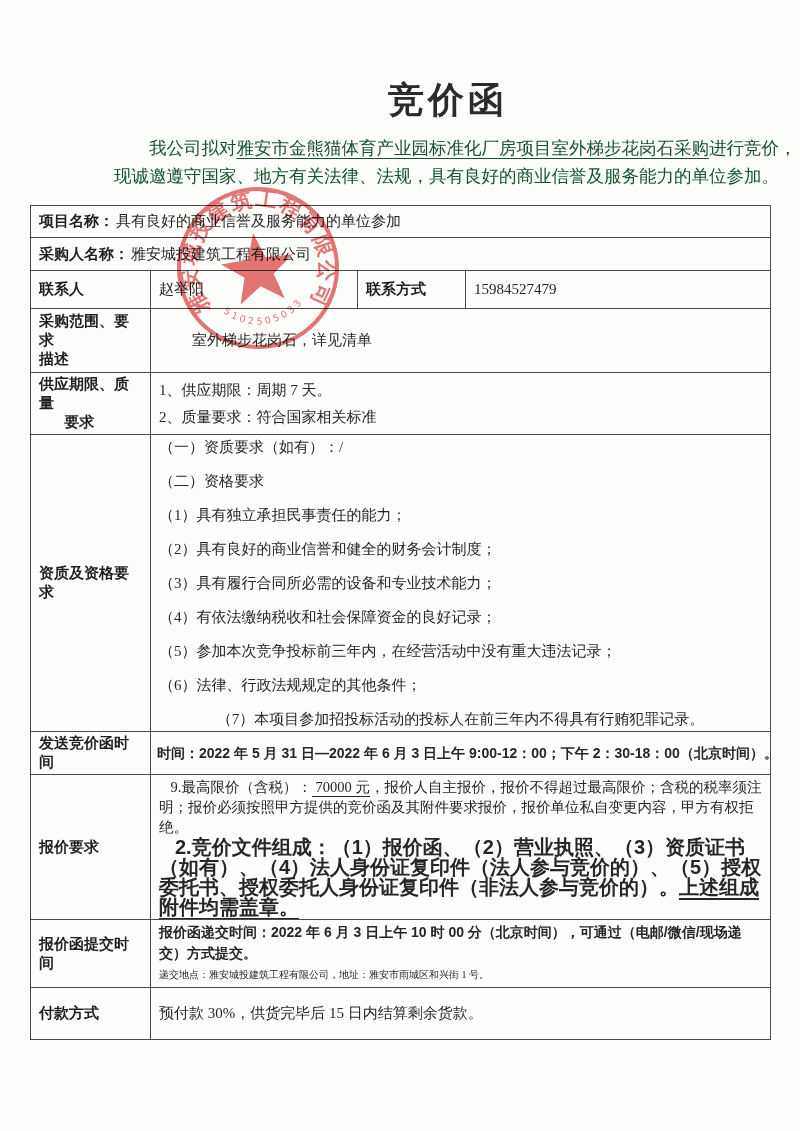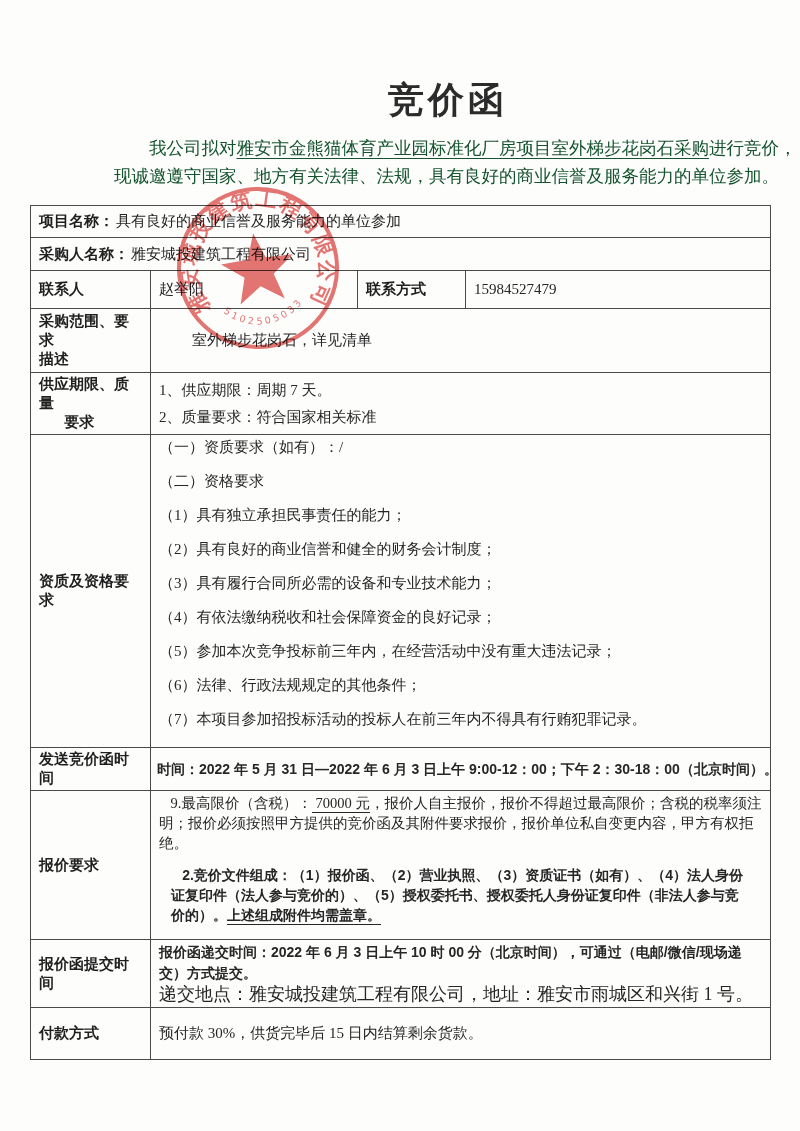--- a/index.html
+++ b/index.html
@@ -30,31 +30,31 @@
   }
   .lbl {
     font-family:"Liberation Sans","DejaVu Sans",sans-serif;
     font-weight:bold; font-size:15px; color:#1f1f1f;
   }
   .lbl-line2-center { text-align:center; padding-right:1.5em;font-family:Liberation Serif, serif; }
   .row-merged .lbl { margin-right:2px; }
   .val-indent { text-indent:2.2em; }
   .qual-item { line-height:20px; margin-bottom:14px; }
   .qual-item.tight { }
-  .qual-item:last-child { margin-bottom:16px; }
+  .qual-item:last-child { margin-bottom:0;text-align:center; }
   .cell-top { vertical-align:top; padding-top:6px; }
   .boldtext {
     font-family:"Liberation Sans","DejaVu Sans",sans-serif;
     font-weight:bold; font-size:14px; line-height:21px;
   }
   .nowrap { white-space:nowrap; }
   .p-quote { margin:0; font-size:14.5px; line-height:20px; text-indent:0.8em; }
-  .p-quote2 { margin:12px; font-size:14px; line-height:20px; text-indent:0.8em; }
+  .p-quote2 { margin:0; font-size:20px; line-height:20px; text-indent:0.8em; }
   .supply-line { line-height:27px; }
-  .submit-normal { font-size:18px; line-height:21px; }
+  .submit-normal { font-size:10px; line-height:21px; }
 
   .seal {
     position:absolute; left:173px; top:183px; width:170px; height:170px;
     transform:rotate(-8deg); opacity:0.78; mix-blend-mode:multiply;
     pointer-events:none;
   }
 </style>
 </head>
 <body>
 

